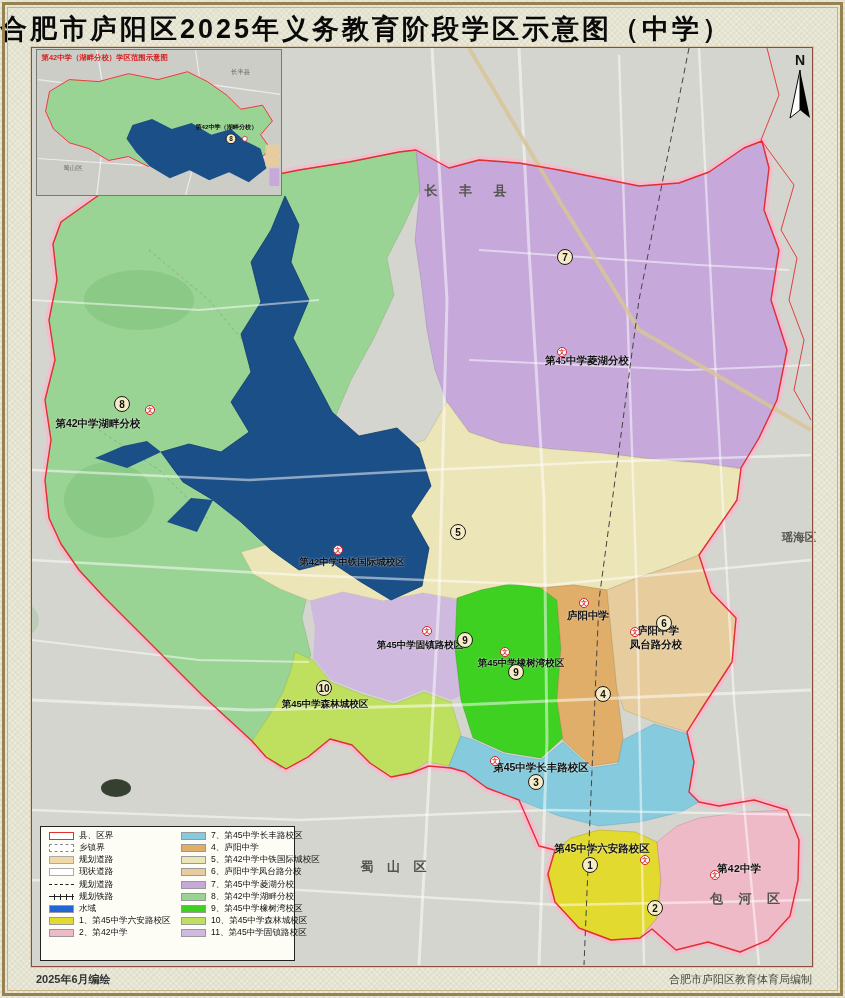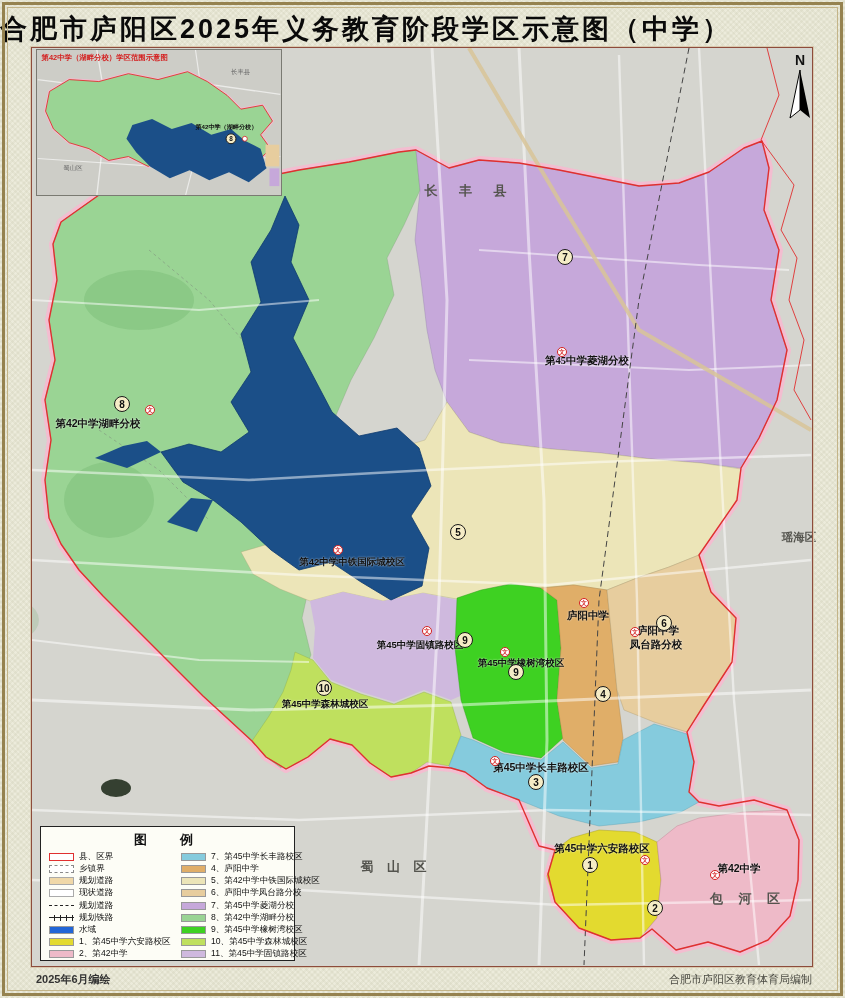--- a/index.html
+++ b/index.html
@@ -184,21 +184,21 @@
   <div class="lbl school-lbl" style="left:98px;top:424px;">第42中学湖畔分校</div>
   <div class="lbl school-lbl" style="left:352px;top:562px;font-size:9.5px;">第42中学中铁国际城校区</div>
   <div class="lbl school-lbl" style="left:420px;top:645px;font-size:9.5px;">第45中学固镇路校区</div>
   <div class="lbl school-lbl" style="left:588px;top:616px;">庐阳中学</div>
   <div class="lbl school-lbl" style="left:658px;top:631px;">庐阳中学</div>
   <div class="lbl school-lbl" style="left:656px;top:645px;text-align:center;">凤台路分校</div>
   <div class="lbl school-lbl" style="left:521px;top:663px;font-size:9.5px;">第45中学橡树湾校区</div>
   <div class="lbl school-lbl" style="left:325px;top:704px;font-size:9.5px;">第45中学森林城校区</div>
   <div class="lbl school-lbl" style="left:541px;top:768px;">第45中学长丰路校区</div>
   <div class="lbl school-lbl" style="left:602px;top:849px;">第45中学六安路校区</div>
-  <div class="lbl school-lbl" style="left:739px;top:869px;">第42中学</div>
+  <div class="lbl school-lbl" style="left:739px;top:869px;font-family:Liberation Mono, monospace;">第42中学</div>
 
   <div class="lbl district-lbl" style="left:470px;top:147px;letter-spacing:9px;margin-top:44px;">长 丰 县</div>
   <div class="lbl district-lbl" style="left:799px;top:537px;font-size:11.5px;">瑶海区</div>
   <div class="lbl district-lbl" style="left:396px;top:867px;letter-spacing:5px;">蜀 山 区</div>
   <div class="lbl district-lbl" style="left:748px;top:899px;letter-spacing:6px;">包 河 区</div>
 
   <div class="north">
     <div class="n-label">N</div>
     <svg width="26" height="52" viewBox="0 0 26 52">
       <path d="M13,2 L13,42 L3,50 Z" fill="#ffffff" stroke="#000" stroke-width="1"></path>
@@ -222,21 +222,20 @@
     <text x="4" y="10" font-size="7.5" font-weight="bold" fill="#d42020">第42中学（湖畔分校）学区范围示意图</text>
     <text x="196" y="24" font-size="6.5" fill="#666">长丰县</text>
     <text x="26" y="122" font-size="6.5" fill="#666">蜀山区</text>
     <text x="160" y="80" font-size="6.2" font-weight="bold" fill="#111">第42中学（湖畔分校）</text>
     <circle cx="196" cy="90" r="5" fill="#f5ecc6" stroke="#1a1a1a" stroke-width="1"></circle>
     <text x="196" y="92.6" font-size="6.5" font-weight="bold" fill="#111" text-anchor="middle">8</text>
     <circle cx="210" cy="90" r="2.5" fill="#fff" stroke="#d42020" stroke-width=".8"></circle>
   </svg>
 
   <div class="legend">
-    <div class="legend-title">图　例</div>
     <div class="legend-cols">
       <div class="legend-col lc-left">
         <div class="lrow">
           <span class="sw sw-county" style="background-color: rgb(255, 255, 255);"></span>
           <span class="ltext">县、区界</span>
         </div>
         <div class="lrow">
           <span class="sw sw-town" style="background-color: rgb(255, 255, 255);"></span>
           <span class="ltext">乡镇界</span>
         </div>

